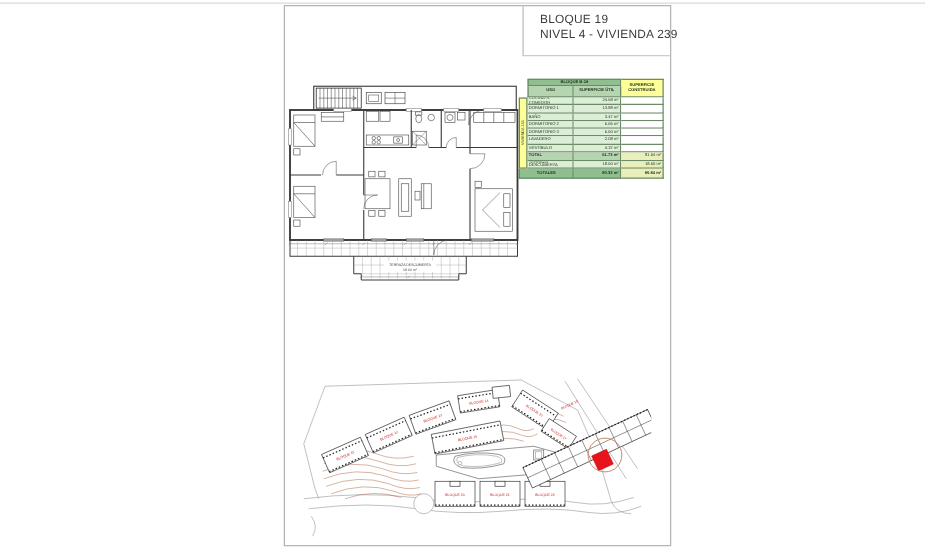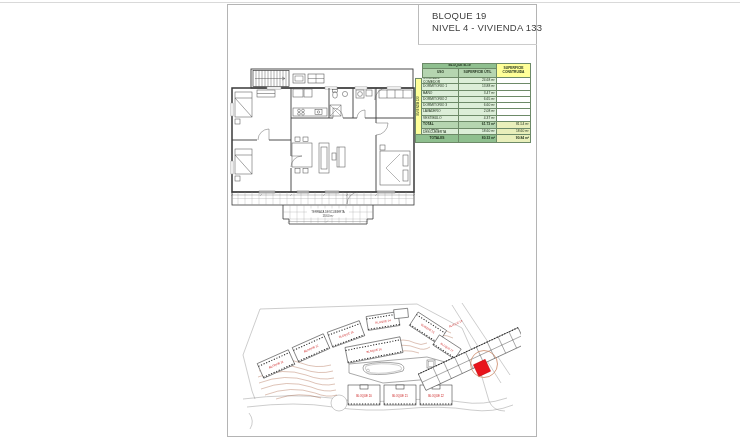--- a/index.html
+++ b/index.html
@@ -58,21 +58,21 @@
 </style>
 </head>
 <body>
 
 <div class="top-rule"></div>
 
 <div class="sheet">
 
   <div class="title-block">
     <div class="t1">BLOQUE 19</div>
-    <div class="t2">NIVEL 4 - VIVIENDA 133</div>
+    <div class="t2">NIVEL 4 - VIVIENDA 239</div>
   </div>
 
   <div class="floor-plan">
   <svg width="190" height="175" viewBox="0 0 190 175">
     <g stroke="#3a3a3a" fill="none" stroke-width="0.7">
 
       <g>
         <rect x="22" y="8" width="162" height="19" stroke-width="0.9"></rect>
         <rect x="24" y="9.5" width="36" height="16"></rect>
         <path d="M27,9.5 V25.5 M30,9.5 V25.5 M33,9.5 V25.5 M36,9.5 V25.5 M39,9.5 V25.5 M42,9.5 V25.5 M45,9.5 V25.5 M48,9.5 V25.5 M51,9.5 V25.5 M54,9.5 V25.5 M57,9.5 V25.5" stroke-width="0.4"></path>

